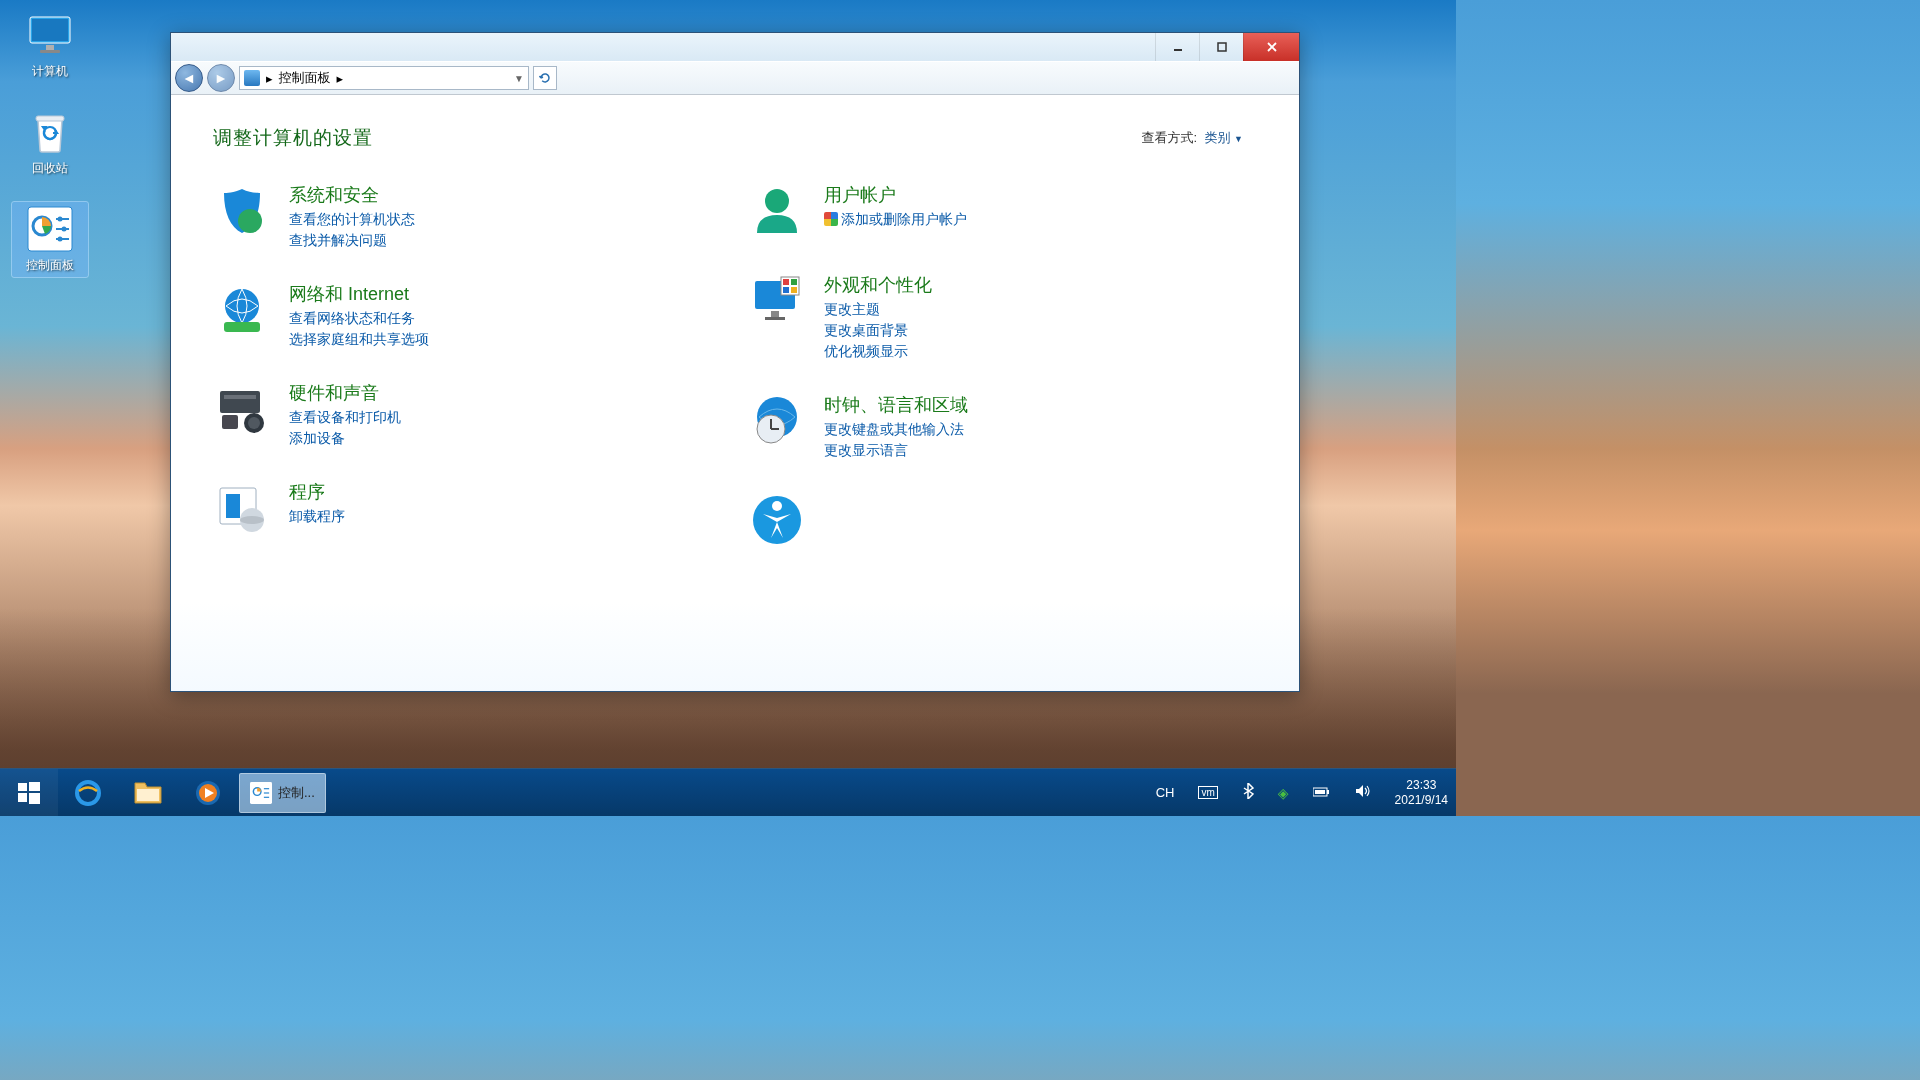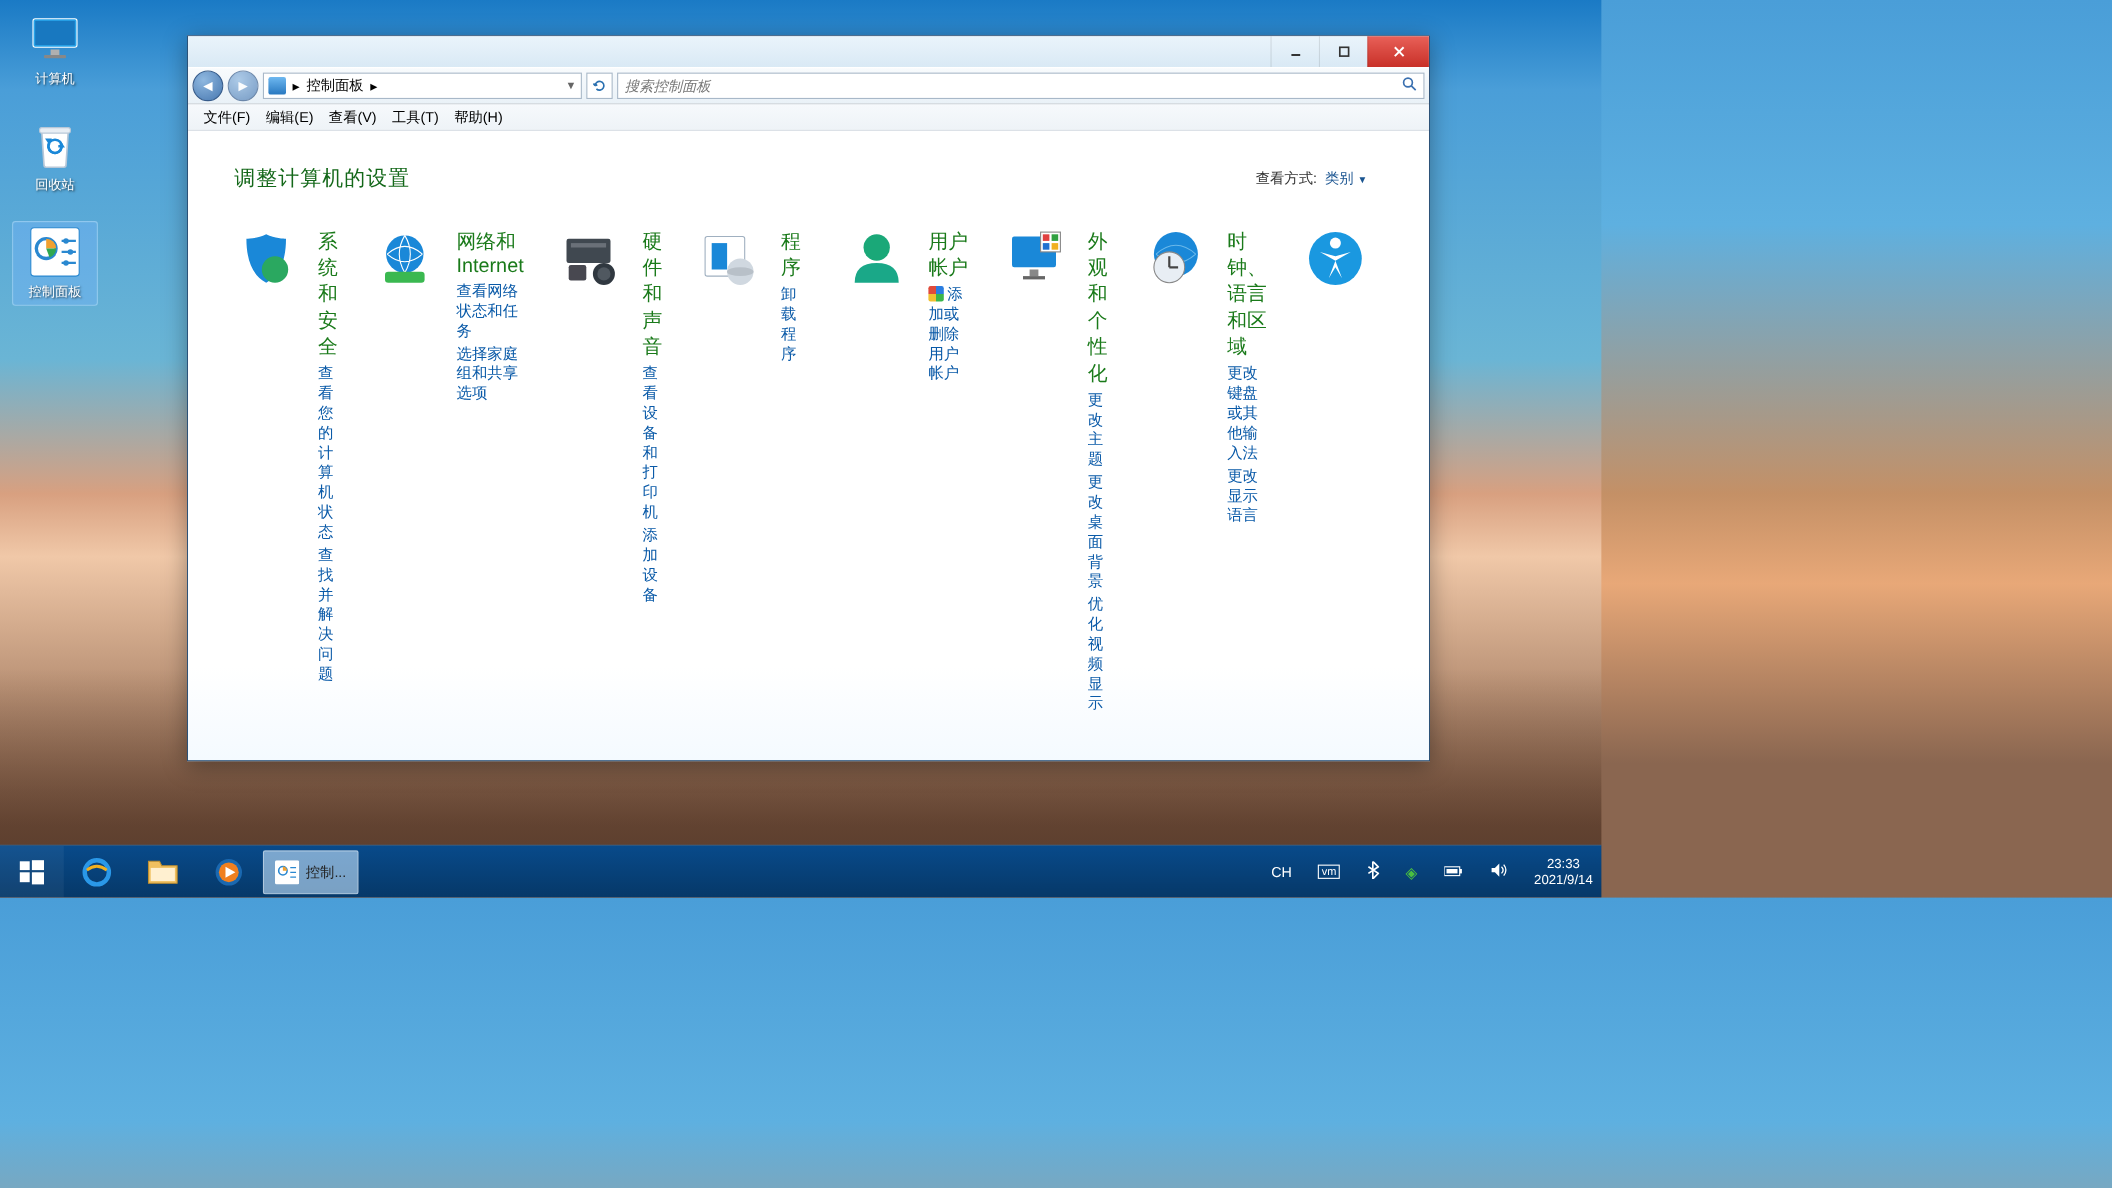--- a/index.html
+++ b/index.html
@@ -33,21 +33,21 @@
 .menubar{height:24px;background:linear-gradient(180deg,#f6f9fc,#eef3f7);border-bottom:1px solid #d4dbe2;display:flex;align-items:center;padding:0 8px;gap:2px;font-size:13px;}
 .menubar span{padding:2px 6px;cursor:default;}
 
 .content{flex:1;background:linear-gradient(180deg,#fff 0%,#fff 85%,#f4faff 100%);padding:30px 56px 20px 42px;overflow:hidden;}
 .hdr{display:flex;justify-content:space-between;align-items:center;margin-bottom:32px;}
 .hdr h1{font-size:19px;font-weight:400;color:#145a32;letter-spacing:1px;} 
 .viewby{font-size:13px;color:#1a5490;}
 .viewby .lbl{color:#333;}
 
 .cats{display:flex;gap:40px;}
-.col{flex:1;display:flex;flex-direction:row;gap:32px;}
+.col{flex:1;display:flex;flex-direction:column;gap:32px;}
 .cat{display:flex;gap:18px;}
 .cat .cicn{width:58px;height:58px;flex-shrink:0;display:flex;align-items:flex-start;justify-content:center;}
 .cat h2{font-size:18px;font-weight:400;color:#1a7a1a;margin-bottom:4px;}
 .cat .links{display:flex;flex-direction:column;gap:3px;}
 .cat .links a{font-size:14px;color:#0a5aa8;text-decoration:none;cursor:pointer;}
 .shield{display:inline-block;width:14px;height:14px;vertical-align:-2px;margin-right:3px;background:conic-gradient(#2a7de0 0 25%,#3ab54a 25% 50%,#f0c030 50% 75%,#e04a3a 75% 100%);border-radius:2px;}
 
 
 .taskbar{position:absolute;left:0;right:0;bottom:0;height:48px;background:linear-gradient(180deg,#084a8a,#063868);display:flex;align-items:center;border-top:1px solid rgba(255,255,255,0.15);}
 .start{width:58px;height:100%;display:flex;align-items:center;justify-content:center;background:rgba(255,255,255,0.05);}
@@ -133,36 +133,22 @@
       <span>▸</span>
       <span>控制面板</span>
       <span>▸</span>
       <span style="margin-left:auto;color:#666;font-size:10px">▼</span>
     </div>
     <div class="refresh">
         <svg width="14" height="14" viewBox="0 0 14 14">
           <path d="M3 7 a4 4 0 1 1 1.2 2.8 M3 7 l-1.5 -2 M3 7 l2 -1" fill="none" stroke="#2a70b0" stroke-width="1.5"></path>
         </svg>
       </div>
-    <div class="search">
-      <input placeholder="搜索控制面板" style="">
-      <span class="mag"><svg width="14" height="14" viewBox="0 0 14 14">
-            <circle cx="6" cy="6" r="4" fill="none" stroke="#3a70b0" stroke-width="1.5"></circle>
-            <line x1="9" y1="9" x2="13" y2="13" stroke="#3a70b0" stroke-width="1.5"></line>
-          </svg></span>
-    </div>
-  </div>
-
-  <div class="menubar">
-    <span>文件(F)</span>
-    <span>编辑(E)</span>
-    <span>查看(V)</span>
-    <span>工具(T)</span>
-    <span>帮助(H)</span>
-  </div>
+  </div>
+
 
   <div class="content">
     <div class="hdr">
       <h1 style="color:#14681a">调整计算机的设置</h1>
       <div class="viewby">
         <span class="lbl">查看方式:</span>
         &nbsp;<span>类别</span> <span style="font-size:9px">▼</span>
       </div>
     </div>
 

